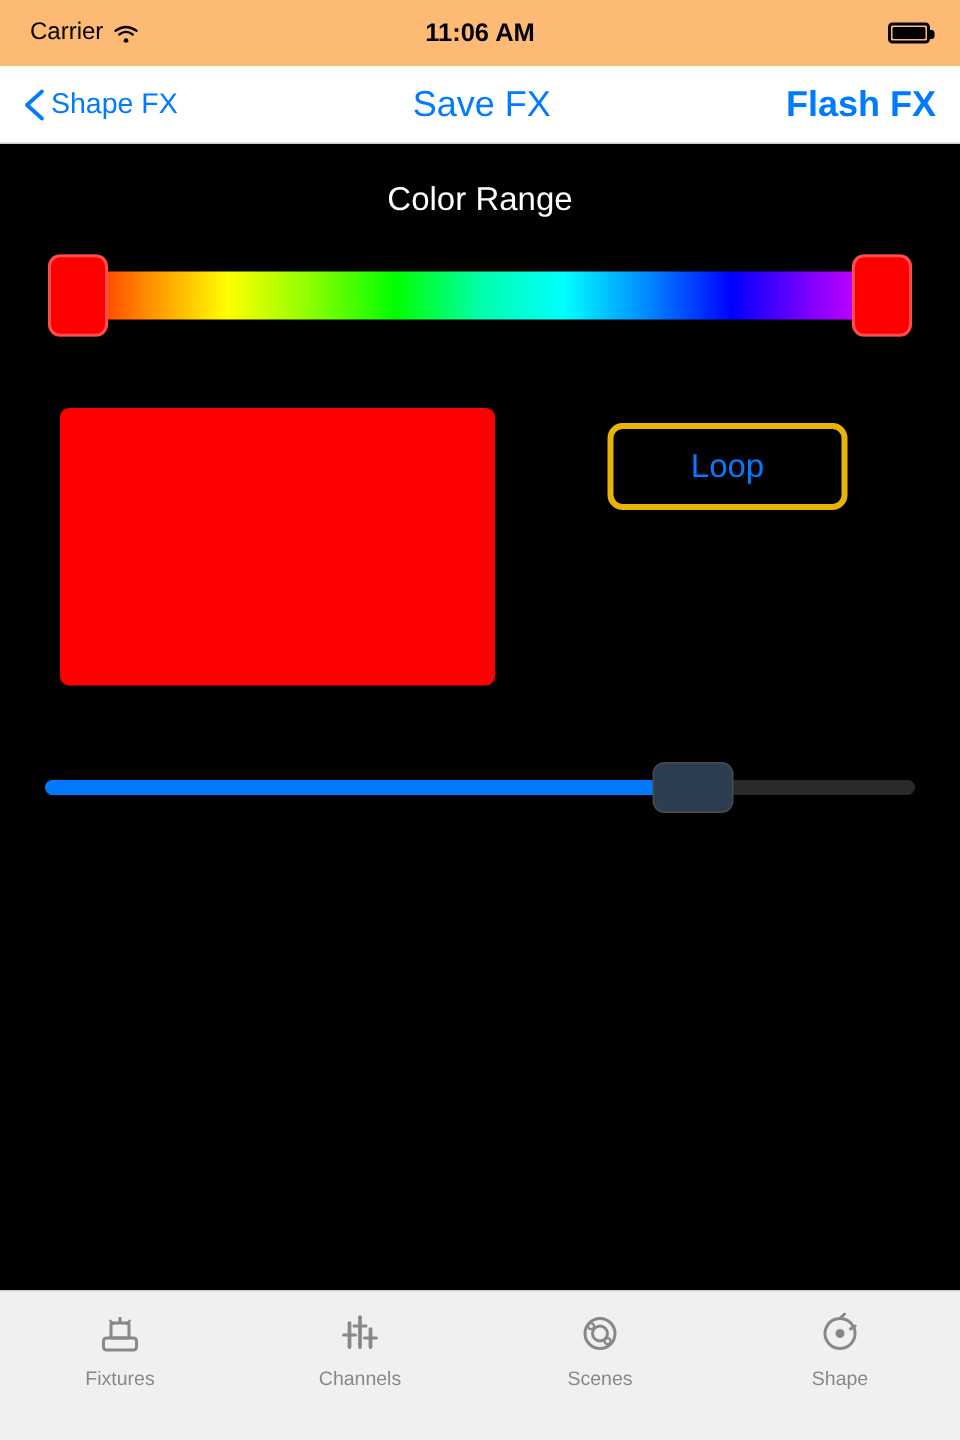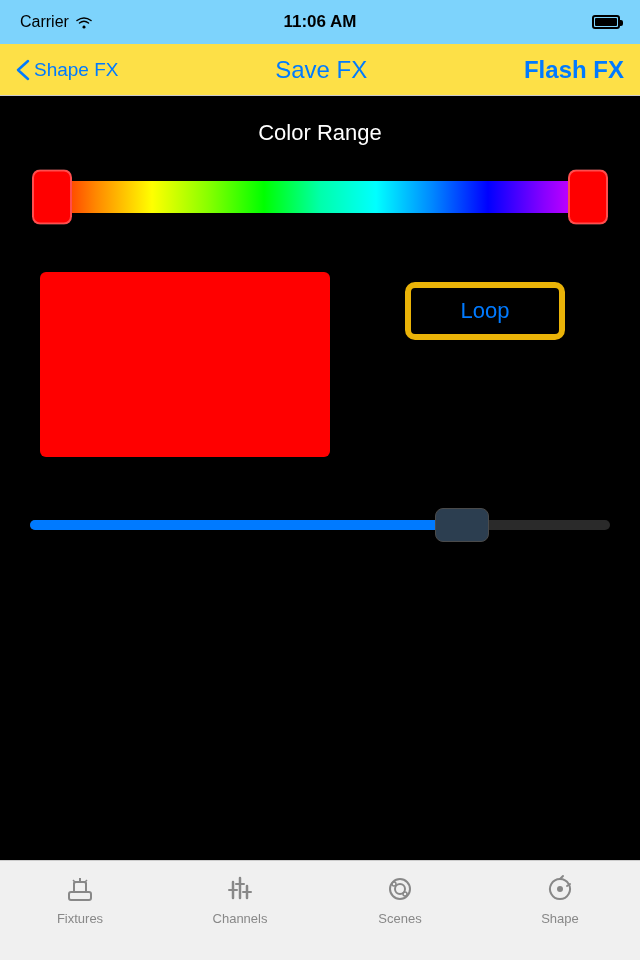--- a/index.html
+++ b/index.html
@@ -10,21 +10,21 @@
       background: #000;
       font-family: -apple-system, 'Helvetica Neue', sans-serif;
       overflow: hidden;
       position: relative;
     }
 
     
     #status-bar {
       width: 640px;
       height: 44px;
-      background: #7dd3fc;
+      background: #fdba74;
       display: flex;
       align-items: center;
       justify-content: space-between;
       padding: 0 20px;
       position: relative;
     }
     #status-bar .carrier {
       font-size: 16px;
       font-weight: 500;
       color: #000;
@@ -70,21 +70,21 @@
       width: 22px;
       height: 8px;
       background: #000;
       border-radius: 1px;
     }
 
     
     #nav-bar {
       width: 640px;
       height: 52px;
-      background: #fde047;
+      background: #ffffff;
       border-bottom: 1px solid #ccc;
       display: flex;
       align-items: center;
       justify-content: space-between;
       padding: 0 16px;
     }
     .nav-back {
       display: flex;
       align-items: center;
       color: #007aff;
@@ -196,21 +196,21 @@
       flex-direction: column;
       gap: 20px;
       flex: 1;
       align-items: center;
       padding-top: 10px;
     }
 
     .fx-button {
       width: 160px;
       height: 58px;
-      border: 6px solid #eab308;
+      border: 4px solid #eab308;
       border-radius: 10px;
       background: transparent;
       color: #007aff;
       font-size: 22px;
       font-weight: 400;
       cursor: pointer;
       display: flex;
       align-items: center;
       justify-content: center;
     }

